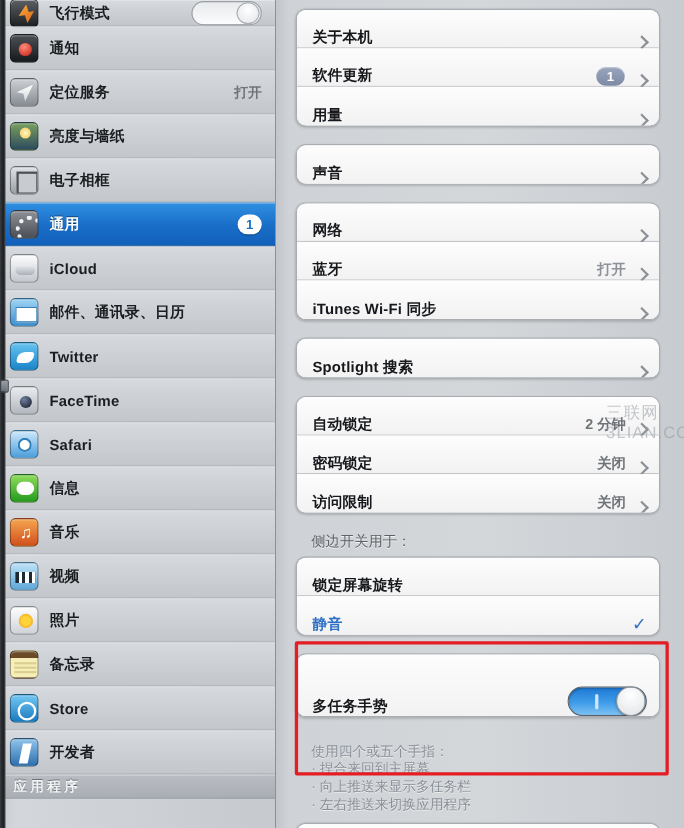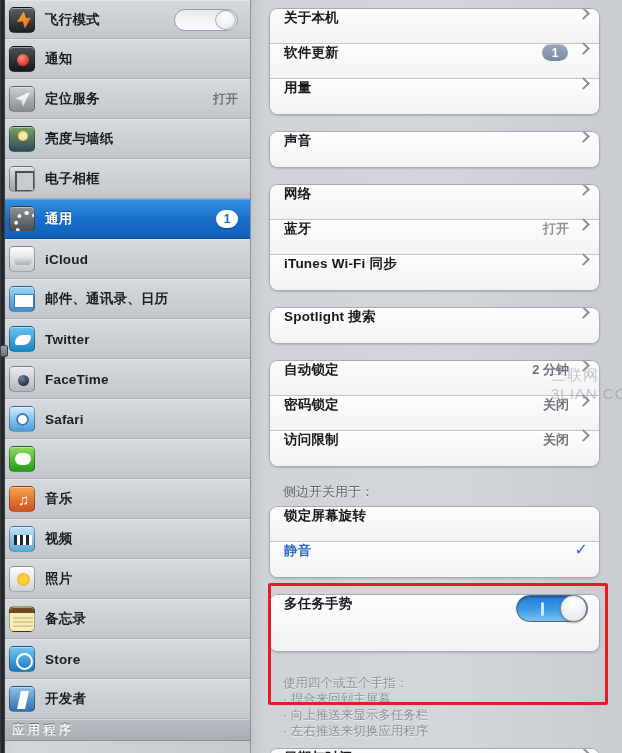--- a/index.html
+++ b/index.html
@@ -134,21 +134,21 @@
     background:linear-gradient(to right,#c2c5ca 0%,#cfd2d6 3%,#d4d7da 50%,#c8cbd0 100%);
     padding:8px 22px 0 18px; overflow:hidden;
   }
   .group {
     background:#fafafa; border-radius:9px; margin-bottom:16px;
     border:1px solid #a9adb2;
     box-shadow:0 1px 0 rgba(255,255,255,.65) inset, 0 1px 2px rgba(0,0,0,.16);
     overflow:hidden;
   }
   .row {
-    height:35px; display:flex; align-items:flex-start; padding:0 11px 0 14px;
+    height:35px; display:flex; align-items:flex-end; padding:0 11px 0 14px;
     background:linear-gradient(to bottom,#fdfdfd,#f2f2f3);
     border-bottom:1px solid #c3c5c8; position:relative;
   }
   .row:last-child { border-bottom:none; }
   .row .lbl { font-size:13.5px; font-weight:bold; color:#16181b; flex:1;
               letter-spacing:.2px; white-space:nowrap; }
   .row .lbl.blue { color:#2f6fc4; }
   .row .val { font-size:13px; font-weight:bold; color:#6e7378; margin-right:8px; }
   .row .val.faint { color:#8d9298; }
   .chev { width:9px; height:9px; border-right:2.5px solid #8b9097;
@@ -187,21 +187,21 @@
 </style>
 </head>
 <body>
 
 <div id="app">
 
   <div id="sidebar">
     <div class="rail"></div>
     <div class="rail-knob"></div>
 
-    <div class="s-row" style="height:39px;">
+    <div class="s-row" style="height:24px;">
       <span class="s-icon ic-plane"></span>
       <span class="s-label">飞行模式</span>
       <span class="s-toggle">
           <span class="knob"></span>
         </span>
     </div>
 
 
     <div class="s-row">
       <span class="s-icon ic-notif"></span>
@@ -250,20 +250,21 @@
       <span class="s-label">FaceTime</span>
     </div>
 
     <div class="s-row">
       <span class="s-icon ic-saf"></span>
       <span class="s-label">Safari</span>
     </div>
 
     <div class="s-row">
       <span class="s-icon ic-msg"></span>
+      <span class="s-label">信息</span>
     </div>
 
     <div class="s-row">
       <span class="s-icon ic-music"></span>
       <span class="s-label">音乐</span>
     </div>
 
     <div class="s-row">
       <span class="s-icon ic-vid"></span>
       <span class="s-label">视频</span>

